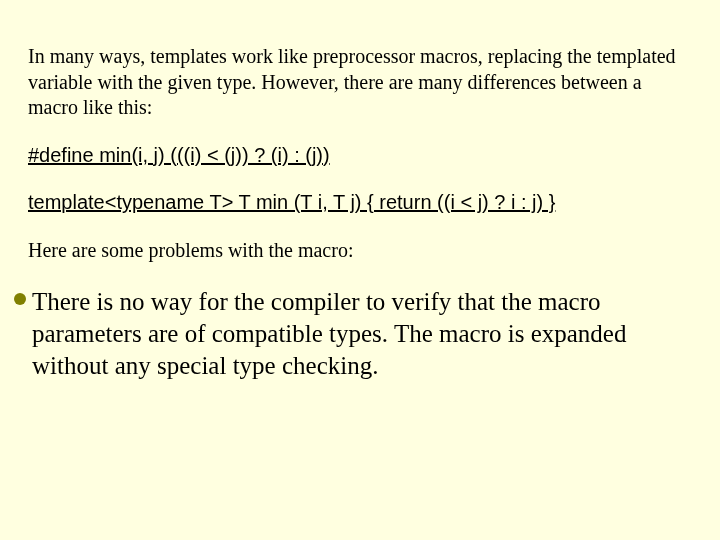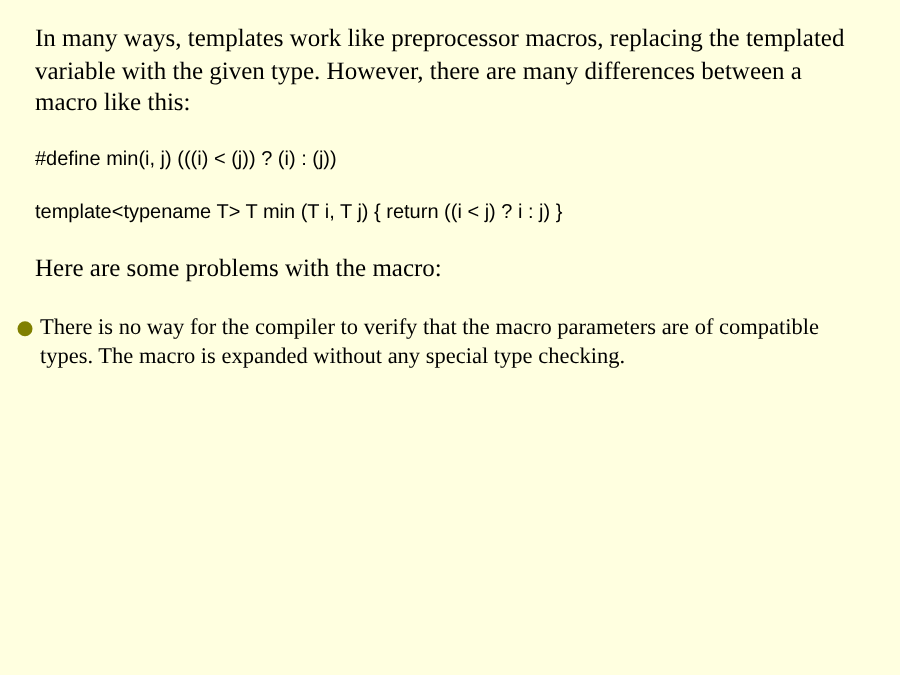--- a/index.html
+++ b/index.html
@@ -8,49 +8,50 @@
     width: 720px;
     height: 540px;
     background: #ffffe0;
     font-family: "Times New Roman", Times, serif;
     color: #000;
   }
   .slide {
     box-sizing: border-box;
     width: 720px;
     height: 540px;
-    padding: 19px 28px 28px 28px;
+    padding: 44px 28px 28px 28px;
   }
   .para {
     font-size: 20px;
     line-height: 1.28;
     margin: 0 0 22px 0;
   }
   .code {
     font-family: Arial, Helvetica, sans-serif;
-    font-size: 16px;
+    font-size: 20px;
     line-height: 1.28;
     margin: 0 0 22px 0;
+    text-decoration: underline;
   }
   .bullet-row {
     display: flex;
     align-items: flex-start;
     margin-left: -14px;
   }
   .bullet-icon {
     flex: 0 0 auto;
     width: 12px;
     height: 12px;
     background: #808000;
     border-radius: 50%;
     margin-top: 7px;
     margin-right: 6px;
   }
   .bullet-text {
-    font-size: 18px;
+    font-size: 25px;
     line-height: 1.28;
   }
 </style>
 </head>
 <body>
 
 <div class="slide">
 
   <p class="para">In many ways, templates work like preprocessor macros, replacing the templated variable with the given type. However, there are many differences between a macro like this:</p>
 

